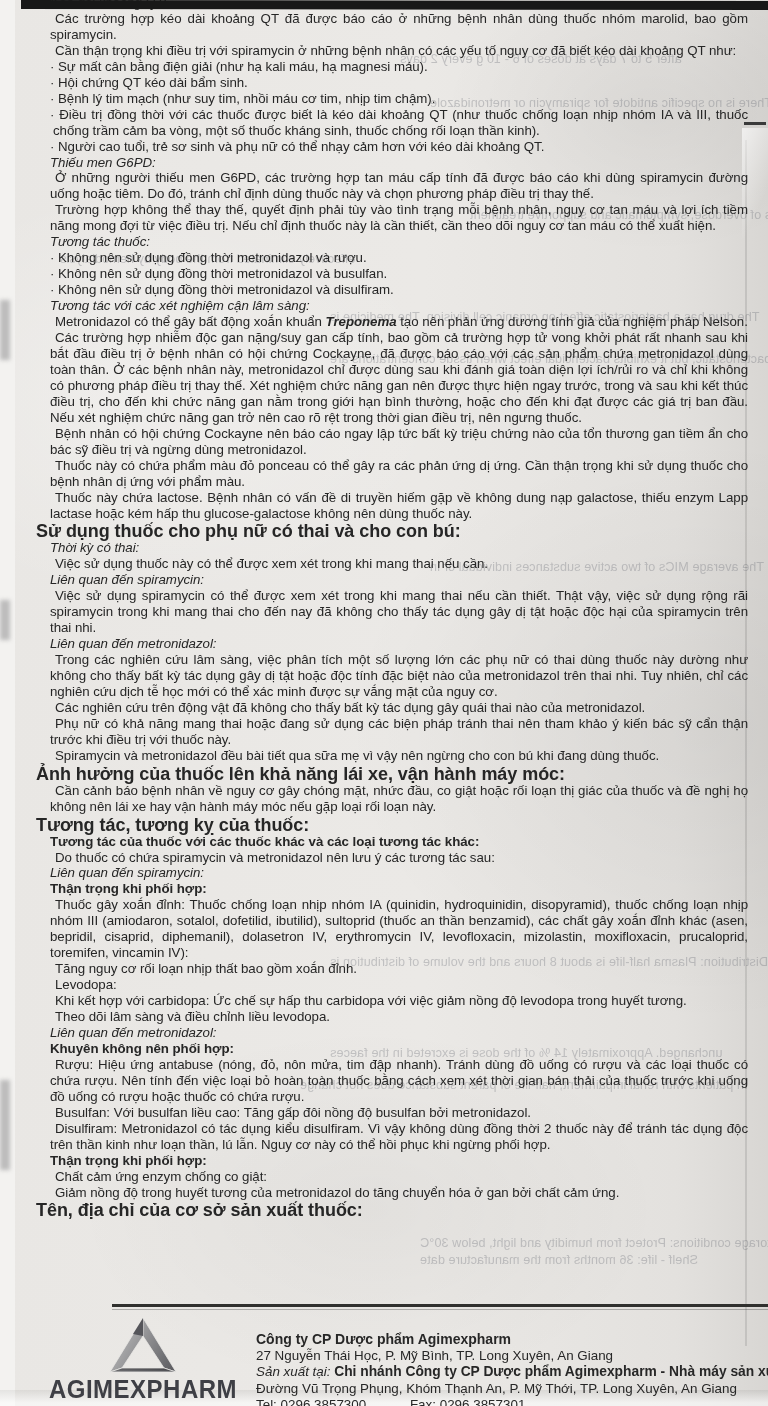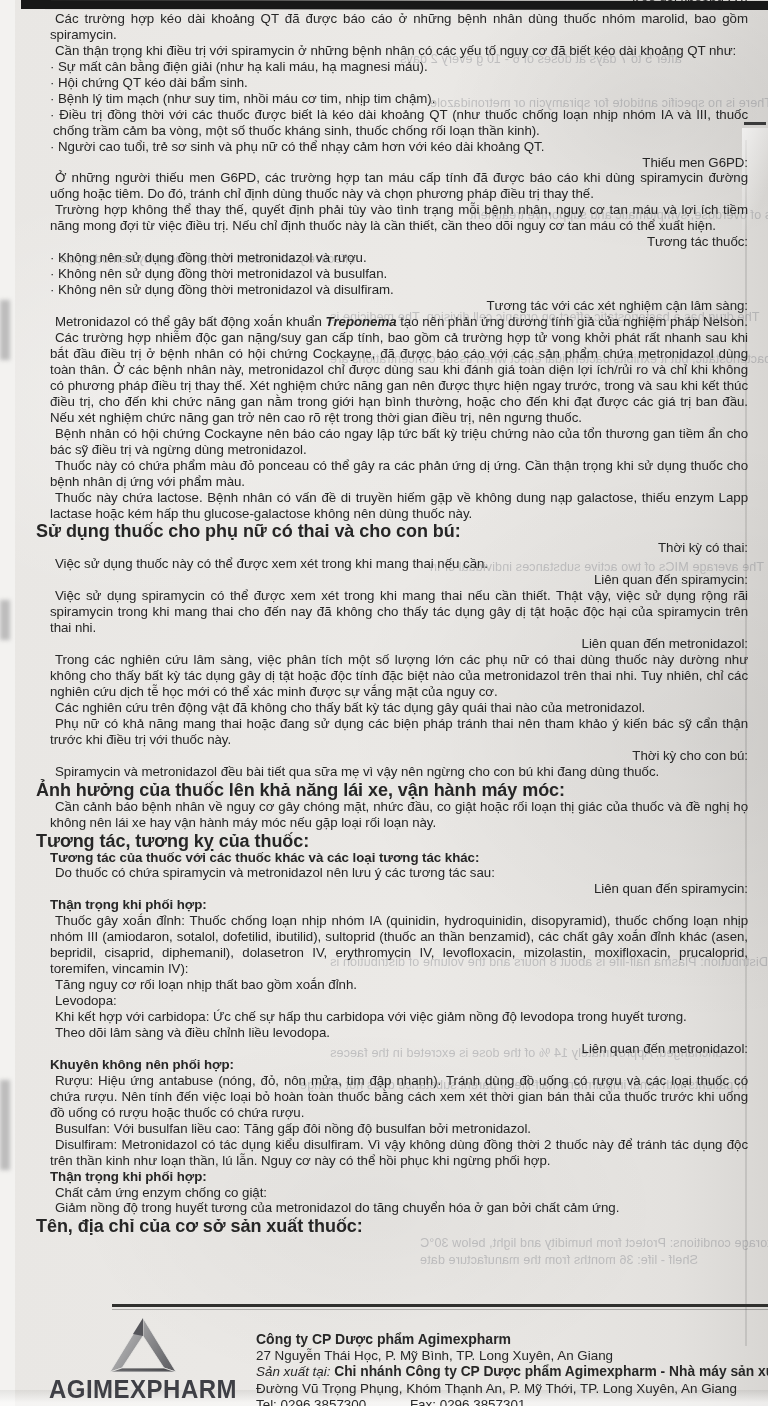--- a/index.html
+++ b/index.html
@@ -25,21 +25,21 @@
   
   .ghosts{position:absolute;inset:0;z-index:1;}
   .ghost{position:absolute;white-space:nowrap;transform:scaleX(-1);
     color:rgba(105,110,118,0.33);font-size:12.6px;letter-spacing:0.1px;}
 
   
   .doc{position:absolute;left:50px;right:20px;top:-5px;z-index:2;
     font-size:13.3px;line-height:15.95px;color:#262626;letter-spacing:-0.05px;}
   .blk{text-align:justify;}
   .blk.heading{font-weight:bold;font-size:18px;margin-left:-14px;margin-top:3px;text-align:left;}
-  .blk.iheading{text-align:right;}
+  .blk.iheading{font-style:italic;text-align:left;}
   .blk.bheading{font-weight:bold;text-align:left;}
   .blk.para{text-indent:5px;}
   .blk.bullet{text-indent:-3px;padding-left:3px;}
   .run-i{font-style:italic;font-weight:bold;}
   .marker{display:inline;}
 
   
   .footer-rule{position:absolute;left:112px;right:0;top:1304px;height:6px;border-top:3px solid #30302e;z-index:4;}
   .footer-rule::after{content:'';position:absolute;left:0;right:0;top:2px;height:1px;background:rgba(60,60,60,0.35);}
   .footer{position:absolute;left:36px;right:0;top:1314px;display:flex;z-index:4;}
@@ -106,21 +106,20 @@
       <div class="blk para"><span>Thuốc này chứa lactose. Bệnh nhân có vấn đề di truyền hiếm gặp về không dung nạp galactose, thiếu enzym Lapp lactase hoặc kém hấp thu glucose-galactose không nên dùng thuốc này.</span></div>
       <div class="blk heading"><span>Sử dụng thuốc cho phụ nữ có thai và cho con bú:</span></div>
       <div class="blk iheading"><span>Thời kỳ có thai:</span></div>
       <div class="blk para"><span>Việc sử dụng thuốc này có thể được xem xét trong khi mang thai nếu cần.</span></div>
       <div class="blk iheading"><span>Liên quan đến spiramycin:</span></div>
       <div class="blk para"><span>Việc sử dụng spiramycin có thể được xem xét trong khi mang thai nếu cần thiết. Thật vậy, việc sử dụng rộng rãi spiramycin trong khi mang thai cho đến nay đã không cho thấy tác dụng gây dị tật hoặc độc hại của spiramycin trên thai nhi.</span></div>
       <div class="blk iheading"><span>Liên quan đến metronidazol:</span></div>
       <div class="blk para"><span>Trong các nghiên cứu lâm sàng, việc phân tích một số lượng lớn các phụ nữ có thai dùng thuốc này dường như không cho thấy bất kỳ tác dụng gây dị tật hoặc độc tính đặc biệt nào của metronidazol trên thai nhi. Tuy nhiên, chỉ các nghiên cứu dịch tễ học mới có thể xác minh được sự vắng mặt của nguy cơ.</span></div>
       <div class="blk para"><span>Các nghiên cứu trên động vật đã không cho thấy bất kỳ tác dụng gây quái thai nào của metronidazol.</span></div>
       <div class="blk para"><span>Phụ nữ có khả năng mang thai hoặc đang sử dụng các biện pháp tránh thai nên tham khảo ý kiến bác sỹ cẩn thận trước khi điều trị với thuốc này.</span></div>
-      <div class="blk iheading"><span>Thời kỳ cho con bú:</span></div>
       <div class="blk para"><span>Spiramycin và metronidazol đều bài tiết qua sữa mẹ vì vậy nên ngừng cho con bú khi đang dùng thuốc.</span></div>
       <div class="blk heading"><span>Ảnh hưởng của thuốc lên khả năng lái xe, vận hành máy móc:</span></div>
       <div class="blk para"><span>Cần cảnh báo bệnh nhân về nguy cơ gây chóng mặt, nhức đầu, co giật hoặc rối loạn thị giác của thuốc và đề nghị họ không nên lái xe hay vận hành máy móc nếu gặp loại rối loạn này.</span></div>
       <div class="blk heading"><span>Tương tác, tương kỵ của thuốc:</span></div>
       <div class="blk bheading"><span>Tương tác của thuốc với các thuốc khác và các loại tương tác khác:</span></div>
       <div class="blk para"><span>Do thuốc có chứa spiramycin và metronidazol nên lưu ý các tương tác sau:</span></div>
       <div class="blk iheading"><span>Liên quan đến spiramycin:</span></div>
       <div class="blk bheading"><span>Thận trọng khi phối hợp:</span></div>
       <div class="blk para"><span>Thuốc gây xoắn đỉnh: Thuốc chống loạn nhịp nhóm IA (quinidin, hydroquinidin, disopyramid), thuốc chống loạn nhịp nhóm III (amiodaron, sotalol, dofetilid, ibutilid), sultoprid (thuốc an thần benzamid), các chất gây xoắn đỉnh khác (asen, bepridil, cisaprid, diphemanil), dolasetron IV, erythromycin IV, levofloxacin, mizolastin, moxifloxacin, prucaloprid, toremifen, vincamin IV):</span></div>
       <div class="blk para"><span>Tăng nguy cơ rối loạn nhịp thất bao gồm xoắn đỉnh.</span></div>

